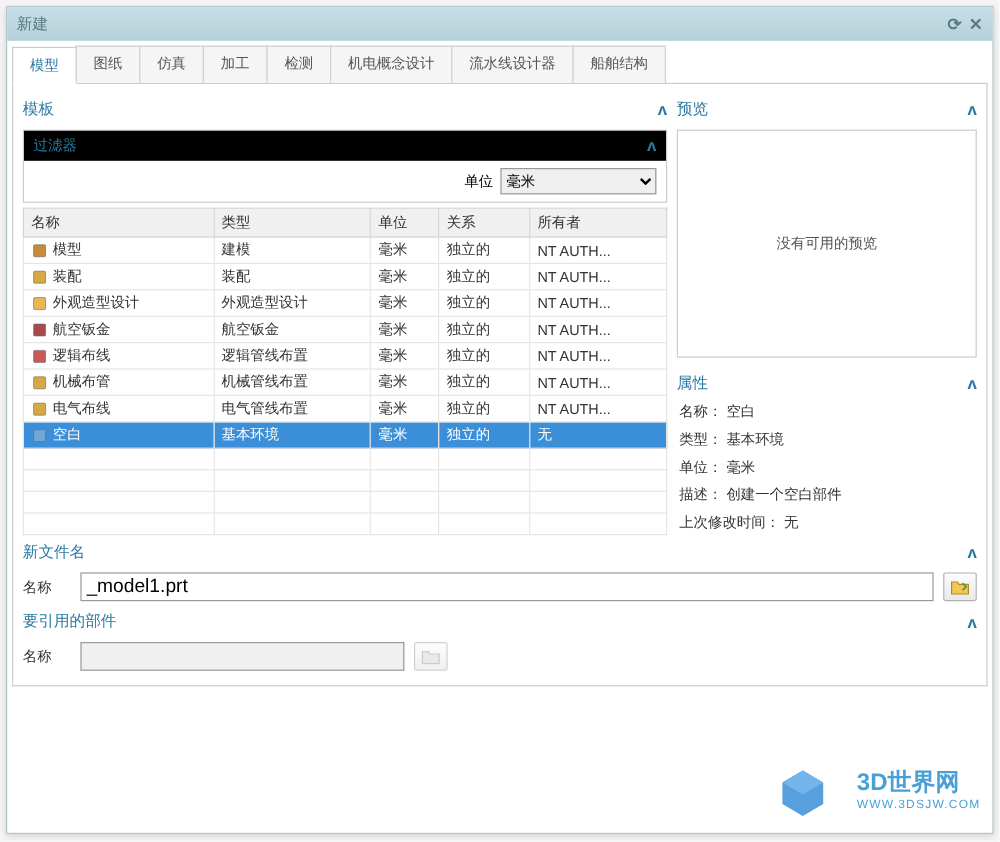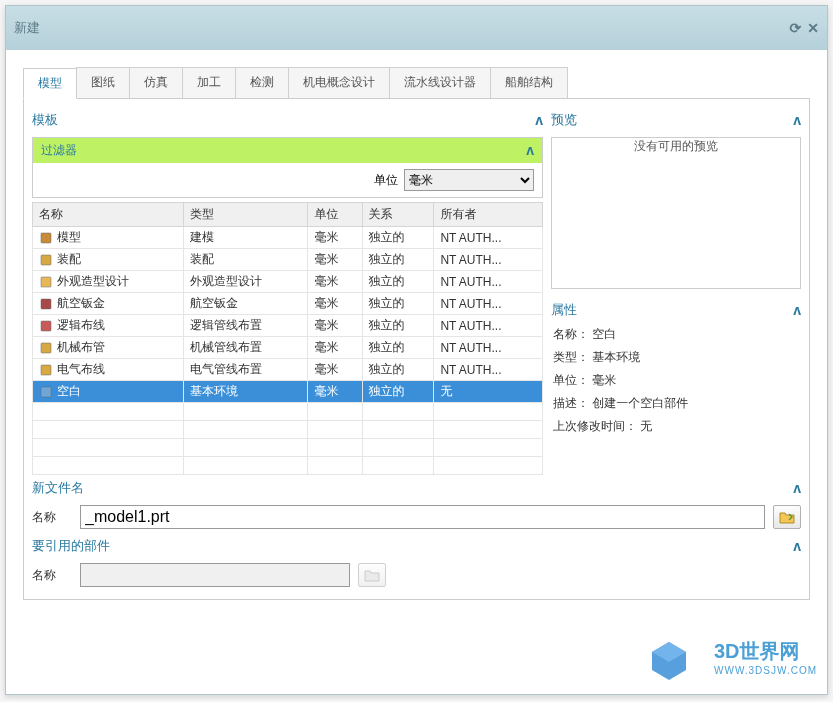--- a/index.html
+++ b/index.html
@@ -1,44 +1,44 @@
 <!DOCTYPE html>
 <html><head>
 <meta charset="utf-8">
 <style>
 * { box-sizing: border-box; margin: 0; padding: 0; }
 body { font-family: "Microsoft YaHei", SimSun, sans-serif; font-size: 12px; background: #f5f5f5; width: 833px; }
 .window { width: 823px; height: 690px; margin: 5px; background: #fff; border: 1px solid #b0c4cc; box-shadow: 0 2px 6px rgba(0,0,0,0.15); position: relative; }
-.titlebar { height: 44px; background: linear-gradient(#c8dee6, #b5d0d9); display: flex; align-items: center; padding: 0 8px; color: #5a7a85; font-size: 13px; }
+.titlebar { height: 28px; background: linear-gradient(#c8dee6, #b5d0d9); display: flex; align-items: center; padding: 0 8px; color: #5a7a85; font-size: 13px; }
 .titlebar-title { flex: 1; }
 .titlebar-icons { display: flex; gap: 6px; }
 .titlebar-icons span { cursor: pointer; color: #5a7a85; font-size: 14px; font-weight: bold; }
-.content { padding: 17px; }
+.content { padding: 4px; }
 .tabs { display: flex; border-bottom: 1px solid #ccc; }
 .tab { padding: 6px 14px; border: 1px solid transparent; border-bottom: none; cursor: pointer; color: #555; background: #f5f5f5; border-left: 1px solid #d0d0d0; border-right: 1px solid #d0d0d0; border-top: 1px solid #d0d0d0; margin-right: -1px; }
 .tab.active { background: #fff; color: #2a7aa0; border-color: #ccc; position: relative; top: 1px; border-bottom: 1px solid #fff; }
 .tab-body { border: 1px solid #ccc; border-top: none; padding: 8px; }
 .section-header { display: flex; align-items: center; color: #2a7aa0; font-size: 13px; padding: 4px 0; cursor: pointer; justify-content: space-between; }
 .section-header .title { flex: 1; }
 .chevron { color: #2a7aa0; font-size: 14px; font-weight: bold; }
 .main-row { display: flex; gap: 8px; }
 .left-col { flex: 1; min-width: 0; }
 .right-col { width: 250px; }
 .filter-box { border: 1px solid #ccc; margin-top: 4px; }
-.filter-head { display: flex; background: #bef264; padding: 4px 8px; color: #2a7aa0; }
+.filter-head { display: flex; background: #000000; padding: 4px 8px; color: #2a7aa0; }
 .filter-head .t { flex: 1; }
 .filter-row { display: flex; align-items: center; justify-content: flex-end; padding: 6px 8px; gap: 6px; }
 .filter-row select { width: 130px; height: 22px; border: 1px solid #999; font-size: 12px; }
 .table { width: 100%; border-collapse: collapse; margin-top: 4px; }
 .table th { background: #f0f0f0; border: 1px solid #d5d5d5; padding: 3px 6px; text-align: left; font-weight: normal; color: #333; }
 .table td { border: 1px solid #e5e5e5; padding: 2px 6px; height: 20px; color: #333; }
 .table tr.selected td { background: #3a8fd8; color: #fff; }
 .icon-cell { display: flex; align-items: center; gap: 4px; }
 .row-icon { width: 14px; height: 14px; display: inline-block; flex-shrink: 0; }
-.preview-box { border: 1px solid #ccc; height: 152px; display: flex; justify-content: center; color: #555; margin-top: 4px; }
+.preview-box { border: 1px solid #ccc; height: 190px; display: flex; align-items: center; justify-content: center; color: #555; margin-top: 4px; }
 .props { margin-top: 8px; }
 .prop-row { padding: 3px 2px; color: #333; }
 .form-section { margin-top: 0; }
 .form-row { display: flex; align-items: center; gap: 8px; padding: 4px 0; }
 .form-row label { width: 40px; color: #333; }
 .form-row input { flex: 1; height: 24px; border: 1px solid #999; padding: 0 4px; font-size: 16px; }
 .form-row input:disabled { background: #f0f0f0; color: #999; }
 .folder-btn { width: 28px; height: 24px; border: 1px solid #b0b0b0; background: linear-gradient(#fdfdfd,#e8e8e8); display: flex; align-items: center; justify-content: center; cursor: pointer; border-radius: 2px; }
 .empty-rows td { height: 18px; }
 .watermark { position: absolute; right: 10px; bottom: 10px; display: flex; align-items: flex-start; gap: 22px; opacity: 0.85; pointer-events: none; }

